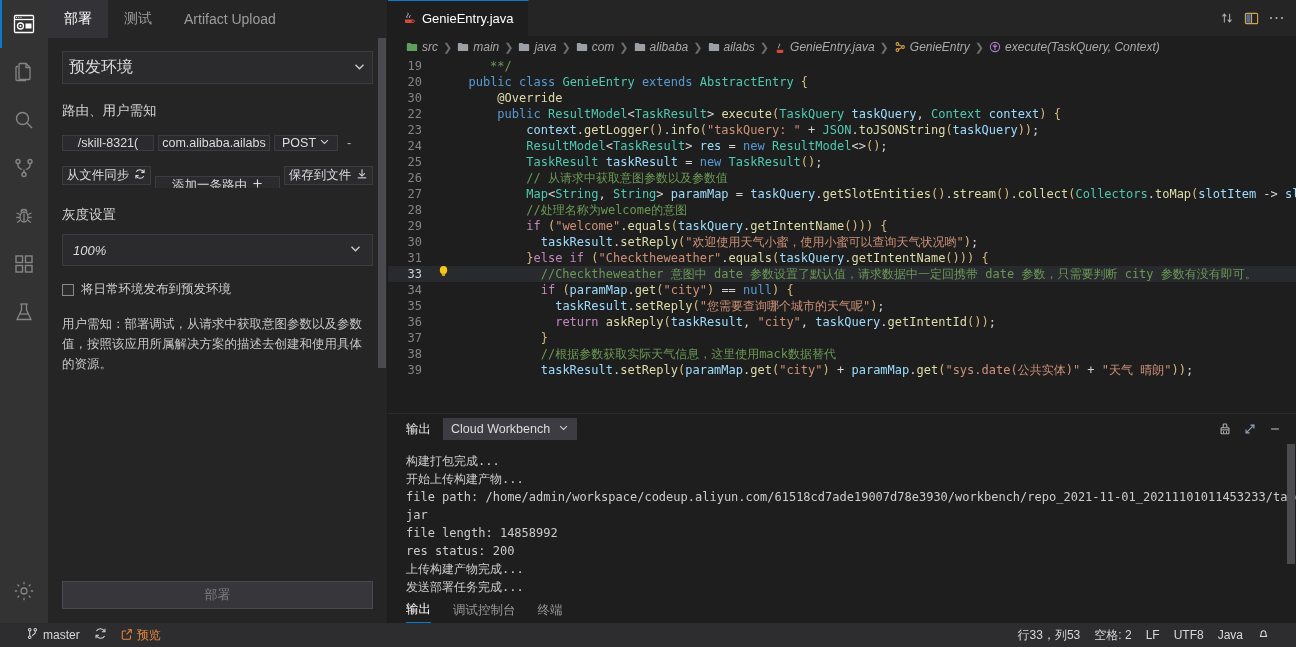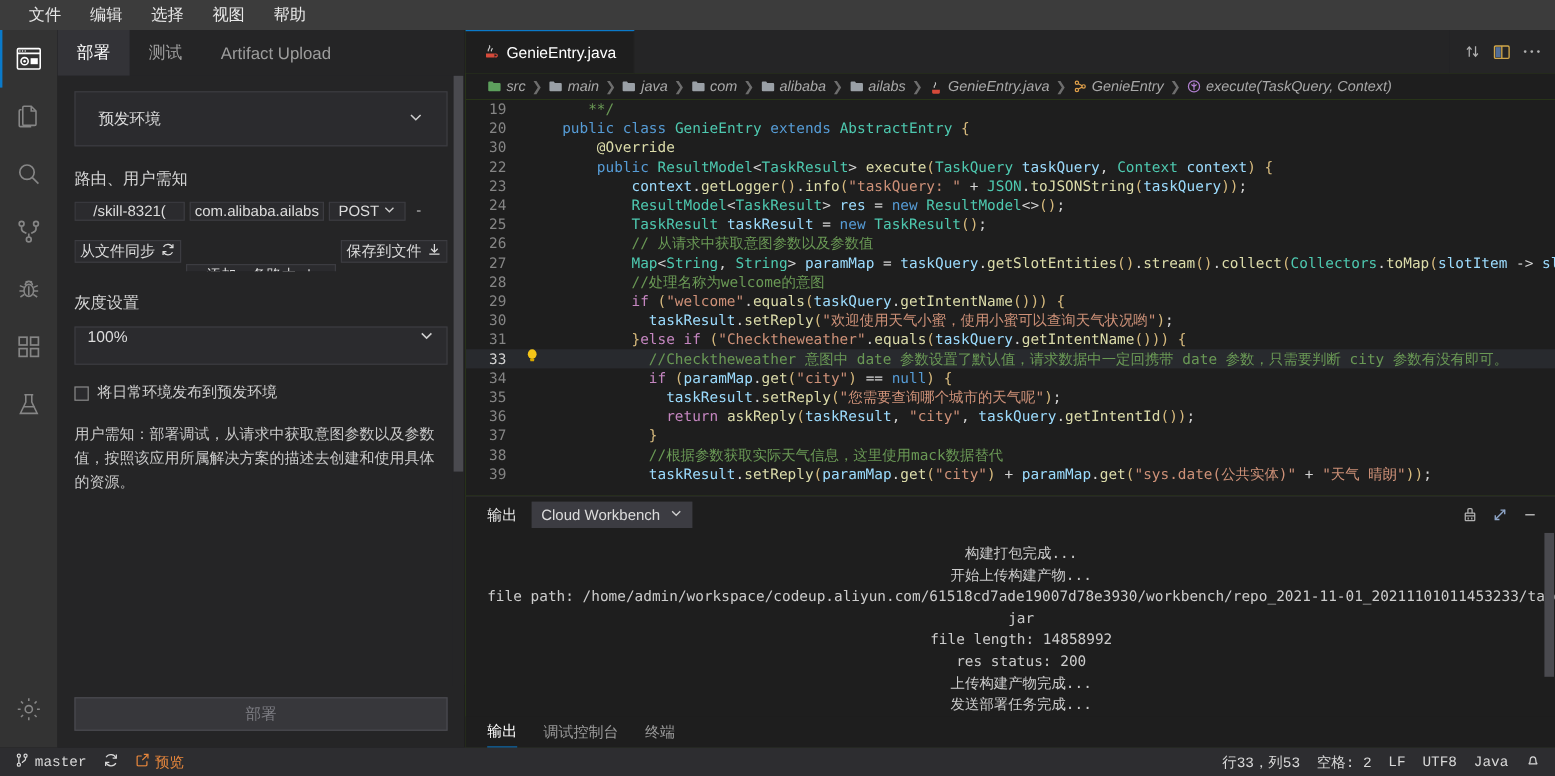--- a/index.html
+++ b/index.html
@@ -49,26 +49,26 @@
   }
   .side-tabs { display: flex; align-items: stretch; height: 38px; flex: 0 0 38px; background: #252526; }
   .side-tab {
     padding: 0 16px; display: flex; align-items: center; font-size: 14px;
     color: #9d9d9d; cursor: pointer; white-space: nowrap;
   }
   .side-tab.active { background: #333337; color: #ffffff; }
   .side-scroll { flex: 1 1 auto; overflow: hidden; position: relative; padding: 0 14px; min-height: 0; }
 
   .env-select {
-    margin-top: 13px; height: 46px; background: #2b2b2e; border: 1px solid #3c3c41;
+    margin-top: 13px; height: 33px; background: #2b2b2e; border: 1px solid #3c3c41;
     display: flex; align-items: center; justify-content: space-between;
-    padding: 0 19px; font-size: 13px; color: #dcdcdc; cursor: pointer;
+    padding: 0 6px; font-size: 16px; color: #dcdcdc; cursor: pointer;
   }
   .sect-title { font-size: 13.5px; color: #d4d4d4; margin-top: 18px; margin-bottom: 10px; }
-  .route-row { display: flex; gap: 4px; align-items: flex-start; height: 26px; overflow: hidden; }
+  .route-row { display: flex; gap: 4px; align-items: center; height: 26px; overflow: hidden; }
   .rcell {
     background: #2b2b2e; border: 1px solid #3c3c41; font-size: 12.5px; color: #dcdcdc;
     display: flex; align-items: center; justify-content: center; padding: 0 7px;
     white-space: nowrap; overflow: hidden; cursor: text;
   }
   .rcell.path { width: 92px; }
   .rcell.cls { width: 112px; }
   .rcell.method { width: 64px; justify-content: space-between; cursor: pointer; }
   .rcell.del { width: 14px; padding: 0; justify-content: center; border: none; background: transparent; color: #b9b9b9; }
   .route-row.actions { margin-top: 6px; height: 26px; }
@@ -76,22 +76,22 @@
     background: #2b2b2e; border: 1px solid #3c3c41; font-size: 12.5px; color: #dcdcdc;
     display: flex; align-items: center; justify-content: center; gap: 5px;
     white-space: nowrap; cursor: pointer;
   }
   .rbtn.sync { width: 92px; }
   .rbtn.add { width: 130px; margin-top: 20px; }
   .rbtn.save { width: 92px; }
 
   .gray-select {
     margin-top: 9px; height: 32px; background: #2b2b2e; border: 1px solid #3c3c41;
-    display: flex; justify-content: space-between;
-    padding: 0 10px; font-size: 13px; color: #dcdcdc; cursor: pointer;
+    display: flex; align-items: center; justify-content: space-between;
+    padding: 0 10px; font-size: 13px; color: #dcdcdc; cursor: pointer; font-style: italic;
   }
   .chk-row { margin-top: 15px; display: flex; align-items: center; gap: 7px; cursor: pointer; }
   .chk-box { width: 12px; height: 12px; border: 1px solid #8a8a8a; background: #2b2b2e; flex: 0 0 12px; }
   .chk-label { font-size: 12.5px; color: #cfcfcf; }
   .notice { margin-top: 16px; font-size: 12.5px; line-height: 20px; color: #c8c8c8; }
 
   .deploy-wrap { flex: 0 0 auto; padding: 10px 14px 14px 14px; }
   .deploy-btn {
     height: 28px; width: 100%; background: #37373b; border: 1px solid #4a4a50;
     color: #7c7c82; font-size: 13px; display: flex; align-items: center; justify-content: center;
@@ -152,50 +152,43 @@
     height: 22px; background: #3c3c42; display: flex; align-items: center; gap: 8px;
     padding: 0 8px; font-size: 12.5px; color: #dcdcdc; cursor: pointer;
   }
   .panel-head-spacer { flex: 1 1 auto; }
   .panel-actions { display: flex; align-items: center; gap: 11px; padding-right: 14px; color: #b0b0b0; }
   .panel-actions > span { cursor: pointer; display: flex; align-items: center; }
   .panel-body {
     flex: 1 1 auto; overflow: hidden; padding: 8px 0 0 18px; position: relative;
     font-family: "DejaVu Sans Mono", monospace; font-size: 12px; color: #cccccc; line-height: 18px;
   }
-  .oline { white-space: pre; height: 18px; text-align: center; }
+  .oline { white-space: pre; height: 18px; }
   .panel-vscroll { position: absolute; right: 0; top: 0; bottom: 0; width: 10px; }
   .panel-vthumb { position: absolute; right: 1px; top: 0; width: 8px; height: 120px; background: #4a4a4f; }
 
   .panel-tabs { height: 26px; flex: 0 0 26px; display: flex; align-items: flex-end; padding-left: 18px; gap: 22px; background: #1e1e1e; }
   .ptab { font-size: 12.5px; color: #9a9a9a; padding-bottom: 4px; cursor: pointer; }
   .ptab.active { color: #ffffff; border-bottom: 1px solid #0a7aca; }
 
   
   .statusbar {
     height: 24px; flex: 0 0 24px; background: #2d2d30; display: flex; align-items: center;
-    padding: 0 5px; font-size: 12px; color: #d8d8d8; font-family: Liberation Mono, monospace;
+    padding: 0 19px; font-size: 12px; color: #d8d8d8;
   }
   .sb-item { display: flex; align-items: center; gap: 4px; padding: 0 7px; height: 24px; cursor: pointer; white-space: nowrap; }
   .sb-item.warn { color: #e8873c; }
   .sb-spacer { flex: 1 1 auto; }
   svg { shape-rendering: geometricPrecision; }
 </style>
 </head>
 <body>
 
 <div id="app">
 
-  <div class="menubar">
-    <div class="mi">文件</div>
-    <div class="mi">编辑</div>
-    <div class="mi">选择</div>
-    <div class="mi">视图</div>
-    <div class="mi">帮助</div>
-  </div>
 
   <div class="bodyrow">
 
     <div class="activitybar">
 
       <div class="act active">
         <span>
           <svg width="22" height="20" viewBox="0 0 22 20" fill="none" stroke="currentColor" stroke-width="1.3">
             <rect x="1.5" y="1.5" width="19" height="17" rx="1"></rect>
             <line x1="1.5" y1="5.5" x2="20.5" y2="5.5"></line>

